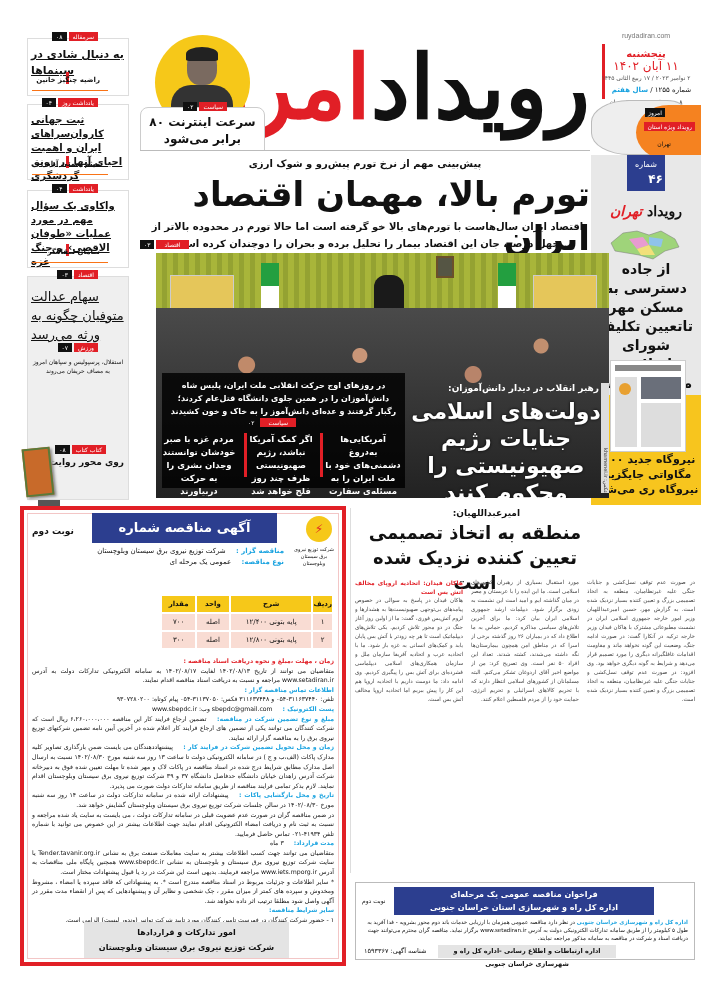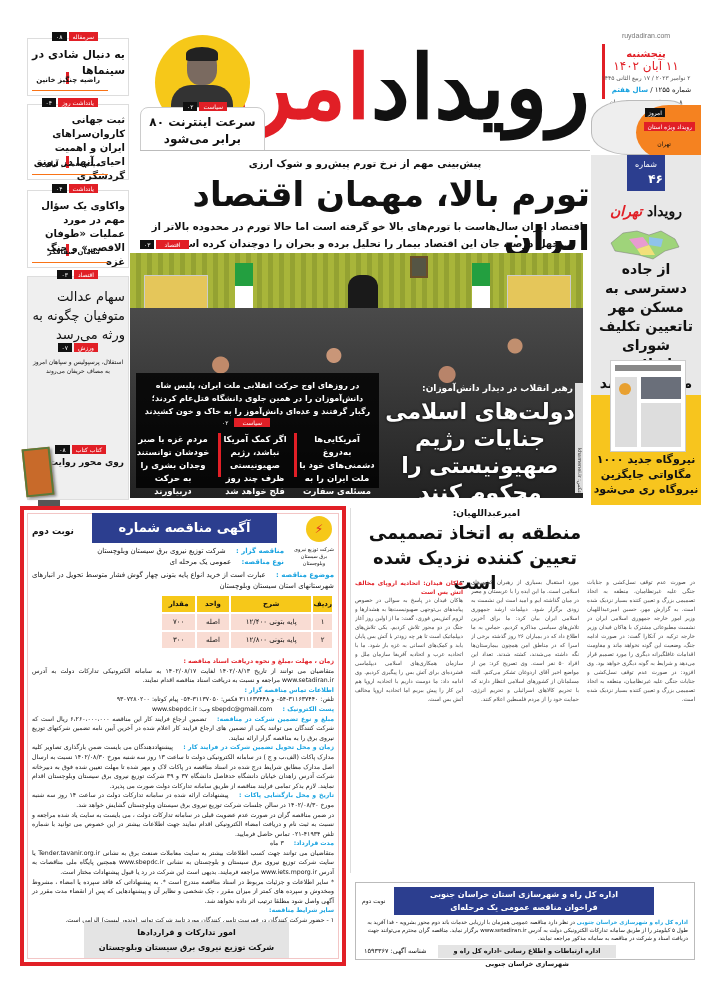--- a/index.html
+++ b/index.html
@@ -44,21 +44,21 @@
   .rc-yellow { position: absolute; right: 0; top: 240px; width: 110px; height: 110px; background: #f7c51e; }
   .rc-yellow-text { position: absolute; bottom: 8px; width: 110px; text-align: center; font-weight: bold; font-size: 11px; line-height: 15px; }
 
   
   .leftcol { left: 0; top: 30px; width: 135px; height: 470px; }
   .lbox { position: absolute; left: 27px; width: 102px; border: 1px solid #ddd; background: #fff; }
   .lbox.grey { background: #efefef; }
   .ltag { position: absolute; top: -7px; right: 30px; display: flex; gap: 2px; }
   .ltag .t { background: #e11f26; color: #fff; font-size: 6px; padding: 1px 4px; }
   .ltag .n { background: #111; color: #fff; font-size: 6px; padding: 1px 4px; }
-  .lhead { text-align: right; font-weight: bold; font-size: 11px; line-height: 16px; padding: 8px 3px 0; }
+  .lhead { text-align: left; font-weight: bold; font-size: 11px; line-height: 16px; padding: 8px 3px 0; text-decoration: underline; }
   .lauthor { position: absolute; bottom: 4px; right: 20px; left: 4px; height: 26px; border-bottom: 1px solid #f97316; }
   .lauthor .photo { position: absolute; left: 6px; bottom: 0; width: 22px; height: 26px; background: #555; border-radius: 8px 8px 0 0; }
   .lauthor .bar { position: absolute; left: 34px; bottom: 6px; width: 3px; height: 12px; background: #e11f26; }
   .lauthor .name { position: absolute; right: 8px; bottom: 6px; font-size: 7px; font-weight: bold; }
 
   
   .interview { left: 140px; top: 35px; width: 125px; height: 115px; }
   .yellow-circle { position: absolute; left: 15px; top: 0; width: 95px; height: 95px; border-radius: 50%; background: #f6c819; overflow: hidden; }
   .person { position: absolute; left: 22px; top: 14px; width: 50px; height: 90px; }
   .person .head { position: absolute; left: 10px; top: 0; width: 30px; height: 36px; background: #7a6a60; border-radius: 45% 45% 40% 40%; }
@@ -73,21 +73,21 @@
   .hr-top { left: 140px; top: 150px; width: 450px; height: 1px; background: #bbb; }
 
   .kicker { left: 140px; top: 158px; width: 450px; text-align: center; font-weight: bold; font-size: 10px; }
   .main-headline { left: 140px; top: 172px; width: 450px; text-align: right; font-weight: bold; font-size: 34px; line-height: 44px; letter-spacing: -1px; }
   .lead { left: 145px; top: 218px; width: 445px; text-align: center; font-weight: bold; font-size: 10px; line-height: 17px; }
   .lead-tag { left: 140px; top: 240px; display: flex; gap: 2px; direction: ltr; }
   .lead-tag .n { background: #111; color: #fff; font-size: 6px; padding: 1px 4px; }
   .lead-tag .t { background: #e11f26; color: #fff; font-size: 6px; padding: 1px 8px; }
 
   
-  .photo { left: 130px; top: 253px; width: 453px; height: 245px; background: #0c4a6e; overflow: hidden; }
+  .photo { left: 156px; top: 253px; width: 453px; height: 245px; background: #0c4a6e; overflow: hidden; }
   .curtain { position: absolute; left: 0; top: 0; width: 100%; height: 95px; background: repeating-linear-gradient(90deg, #a8b53a 0 6px, #94a232 6px 11px); }
   .flag { position: absolute; top: 10px; width: 18px; height: 70px; background: linear-gradient(#239f40 0 33%, #fff 33% 66%, #da0000 66%); }
   .poster { position: absolute; top: 22px; width: 64px; height: 44px; background: #e5c65a; border: 1px solid #ccc; }
   .portrait { position: absolute; left: 280px; top: 3px; width: 18px; height: 22px; background: #554; border: 2px solid #6b4f2a; }
   .speaker { position: absolute; left: 218px; top: 22px; width: 30px; height: 50px; background: #1a1a1a; border-radius: 12px 12px 0 0; }
   .crowd { position: absolute; left: 0; top: 55px; width: 100%; height: 190px; background: radial-gradient(circle at 20% 30%, #c08a6a 0 8px, transparent 9px), radial-gradient(circle at 45% 25%, #c99678 0 7px, transparent 8px), radial-gradient(circle at 70% 35%, #b8846a 0 8px, transparent 9px), radial-gradient(circle at 85% 20%, #c18f6f 0 7px, transparent 8px), linear-gradient(#4a4a4a, #222); }
   .overlay-box { position: absolute; left: 6px; top: 120px; width: 243px; height: 115px; background: rgba(0,0,0,0.82); }
   .ov-lead { color: #fff; font-size: 8px; line-height: 13px; text-align: center; padding: 6px 6px 0; font-weight: bold; }
   .ov-tag { position: absolute; top: 45px; left: 82px; display: flex; gap: 2px; direction: ltr; }
   .ov-tag .n { color: #fff; font-size: 6px; padding: 1px 4px; }
@@ -301,23 +301,20 @@
 
 <div class="abs ad1">
   <div class="ad1-inner"></div>
   <div class="ad1-title">آگهی مناقصه شماره ۲۴-۱۴۰۲</div>
   <div class="ad1-round">نوبت دوم</div>
   <div class="ad1-logo">⚡</div>
   <div class="ad1-company">شرکت توزیع نیروی برق سیستان وبلوچستان</div>
   <div class="ad1-body" style="top:36px;right:58px;">
     <div><span class="lbl">مناقصه گزار :</span> <span>شرکت توزیع نیروی برق سیستان وبلوچستان</span></div>
     <div><span class="lbl">نوع مناقصه:</span> <span>عمومی یک مرحله ای</span></div>
-  </div>
-  <div class="ad1-body" style="top:60px;">
-    <span class="lbl">موضوع مناقصه :</span> <span>عبارت است از خرید انواع پایه بتونی چهار گوش فشار متوسط تحویل در انبارهای شهرستانهای استان سیستان وبلوچستان</span>
   </div>
   <table class="ad1-table">
     <thead>
         <tr>
       <th style="width:12%">ردیف</th>
       <th style="width:48%">شرح</th>
       <th style="width:20%">واحد</th>
       <th style="width:20%">مقدار</th>
     </tr>
       </thead>
@@ -362,22 +359,22 @@
   <div class="art-col">در صورت عدم توقف نسل‌کشی و جنایات جنگی علیه غیرنظامیان، منطقه به اتخاذ تصمیمی بزرگ و تعیین کننده بسیار نزدیک شده است. به گزارش مهر، حسین امیرعبداللهیان وزیر امور خارجه جمهوری اسلامی ایران در نشست مطبوعاتی مشترک با هاکان فیدان وزیر خارجه ترکیه در آنکارا گفت: در صورت ادامه جنگ، وضعیت این گونه نخواهد ماند و مقاومت اقدامات غافلگیرانه دیگری را مورد تصمیم قرار می‌دهد و شرایط به گونه دیگری خواهد بود. وی افزود: در صورت عدم توقف نسل‌کشی و جنایات جنگی علیه غیرنظامیان، منطقه به اتخاذ تصمیمی بزرگ و تعیین کننده بسیار نزدیک شده است.</div>
   <div class="art-col">مورد استقبال بسیاری از رهبران کشورهای اسلامی است. ما این ایده را با عربستان و مصر در میان گذاشته ایم و امید است این نشست به زودی برگزار شود. دیپلمات ارشد جمهوری اسلامی ایران بیان کرد: ما برای آخرین تلاش‌های سیاسی مذاکره کردیم. حماس به ما اطلاع داد که در بمباران ۲۶ روز گذشته برخی از اسرا که در مناطق امن همچون بیمارستان‌ها نگه داشته می‌شدند، کشته شدند. تعداد این افراد ۵۰ نفر است. وی تصریح کرد: من از مواضع اخیر آقای اردوغان تشکر می‌کنم. البته مسلمانان از کشورهای اسلامی انتظار دارند که با تحریم کالاهای اسرائیلی و تحریم انرژی، حمایت خود را از مردم فلسطین اعلام کنند.</div>
   <div class="art-col">
     <div class="sub">هاکان فیدان: اتحادیه اروپای مخالف آتش بس است</div>
     <div>هاکان فیدان در پاسخ به سوالی در خصوص پیامدهای بی‌توجهی صهیونیست‌ها به هشدارها و لزوم آتش‌بس فوری، گفت: ما از اولین روز آغاز جنگ در دو محور تلاش کردیم. یکی تلاش‌های دیپلماتیک است تا هر چه زودتر با آتش بس پایان یابد و کمک‌های انسانی به غزه باز شود. ما با اتحادیه عرب و اتحادیه آفریقا سازمان ملل و سازمان همکاری‌های اسلامی دیپلماسی فشرده‌ای برای آتش بس را پیگیری کردیم. وی ادامه داد: ما دوست داریم با اتحادیه اروپا هم این کار را پیش ببریم اما اتحادیه اروپا مخالف آتش بس است.</div>
   </div>
 </div>
 
 <div class="abs ad2">
   <div class="ad2-title">
+    <div>فراخوان مناقصه عمومی یک مرحله‌ای</div>
     <div>اداره کل راه و شهرسازی استان خراسان جنوبی</div>
-    <div>فراخوان مناقصه عمومی یک مرحله‌ای</div>
   </div>
   <div class="ad2-round">نوبت دوم</div>
   <div class="ad2-body">
     <span class="lbl">اداره کل راه و شهرسازی خراسان جنوبی</span>
     <span>در نظر دارد مناقصه عمومی همزمان با ارزیابی خدمات باند دوم محور بشرویه - فدا آفرید به طول ۵ کیلومتر را از طریق سامانه تدارکات الکترونیکی دولت به آدرس www.setadiran.ir برگزار نماید. مناقصه گران محترم می‌توانند جهت دریافت اسناد و شرکت در مناقصه به سامانه مذکور مراجعه نمایند.</span>
   </div>
   <div class="ad2-footer">اداره ارتباطات و اطلاع رسانی -اداره کل راه و شهرسازی خراسان جنوبی</div>
   <div class="ad2-code">شناسه آگهی: ۱۵۹۳۳۶۷</div>
 </div>
 

